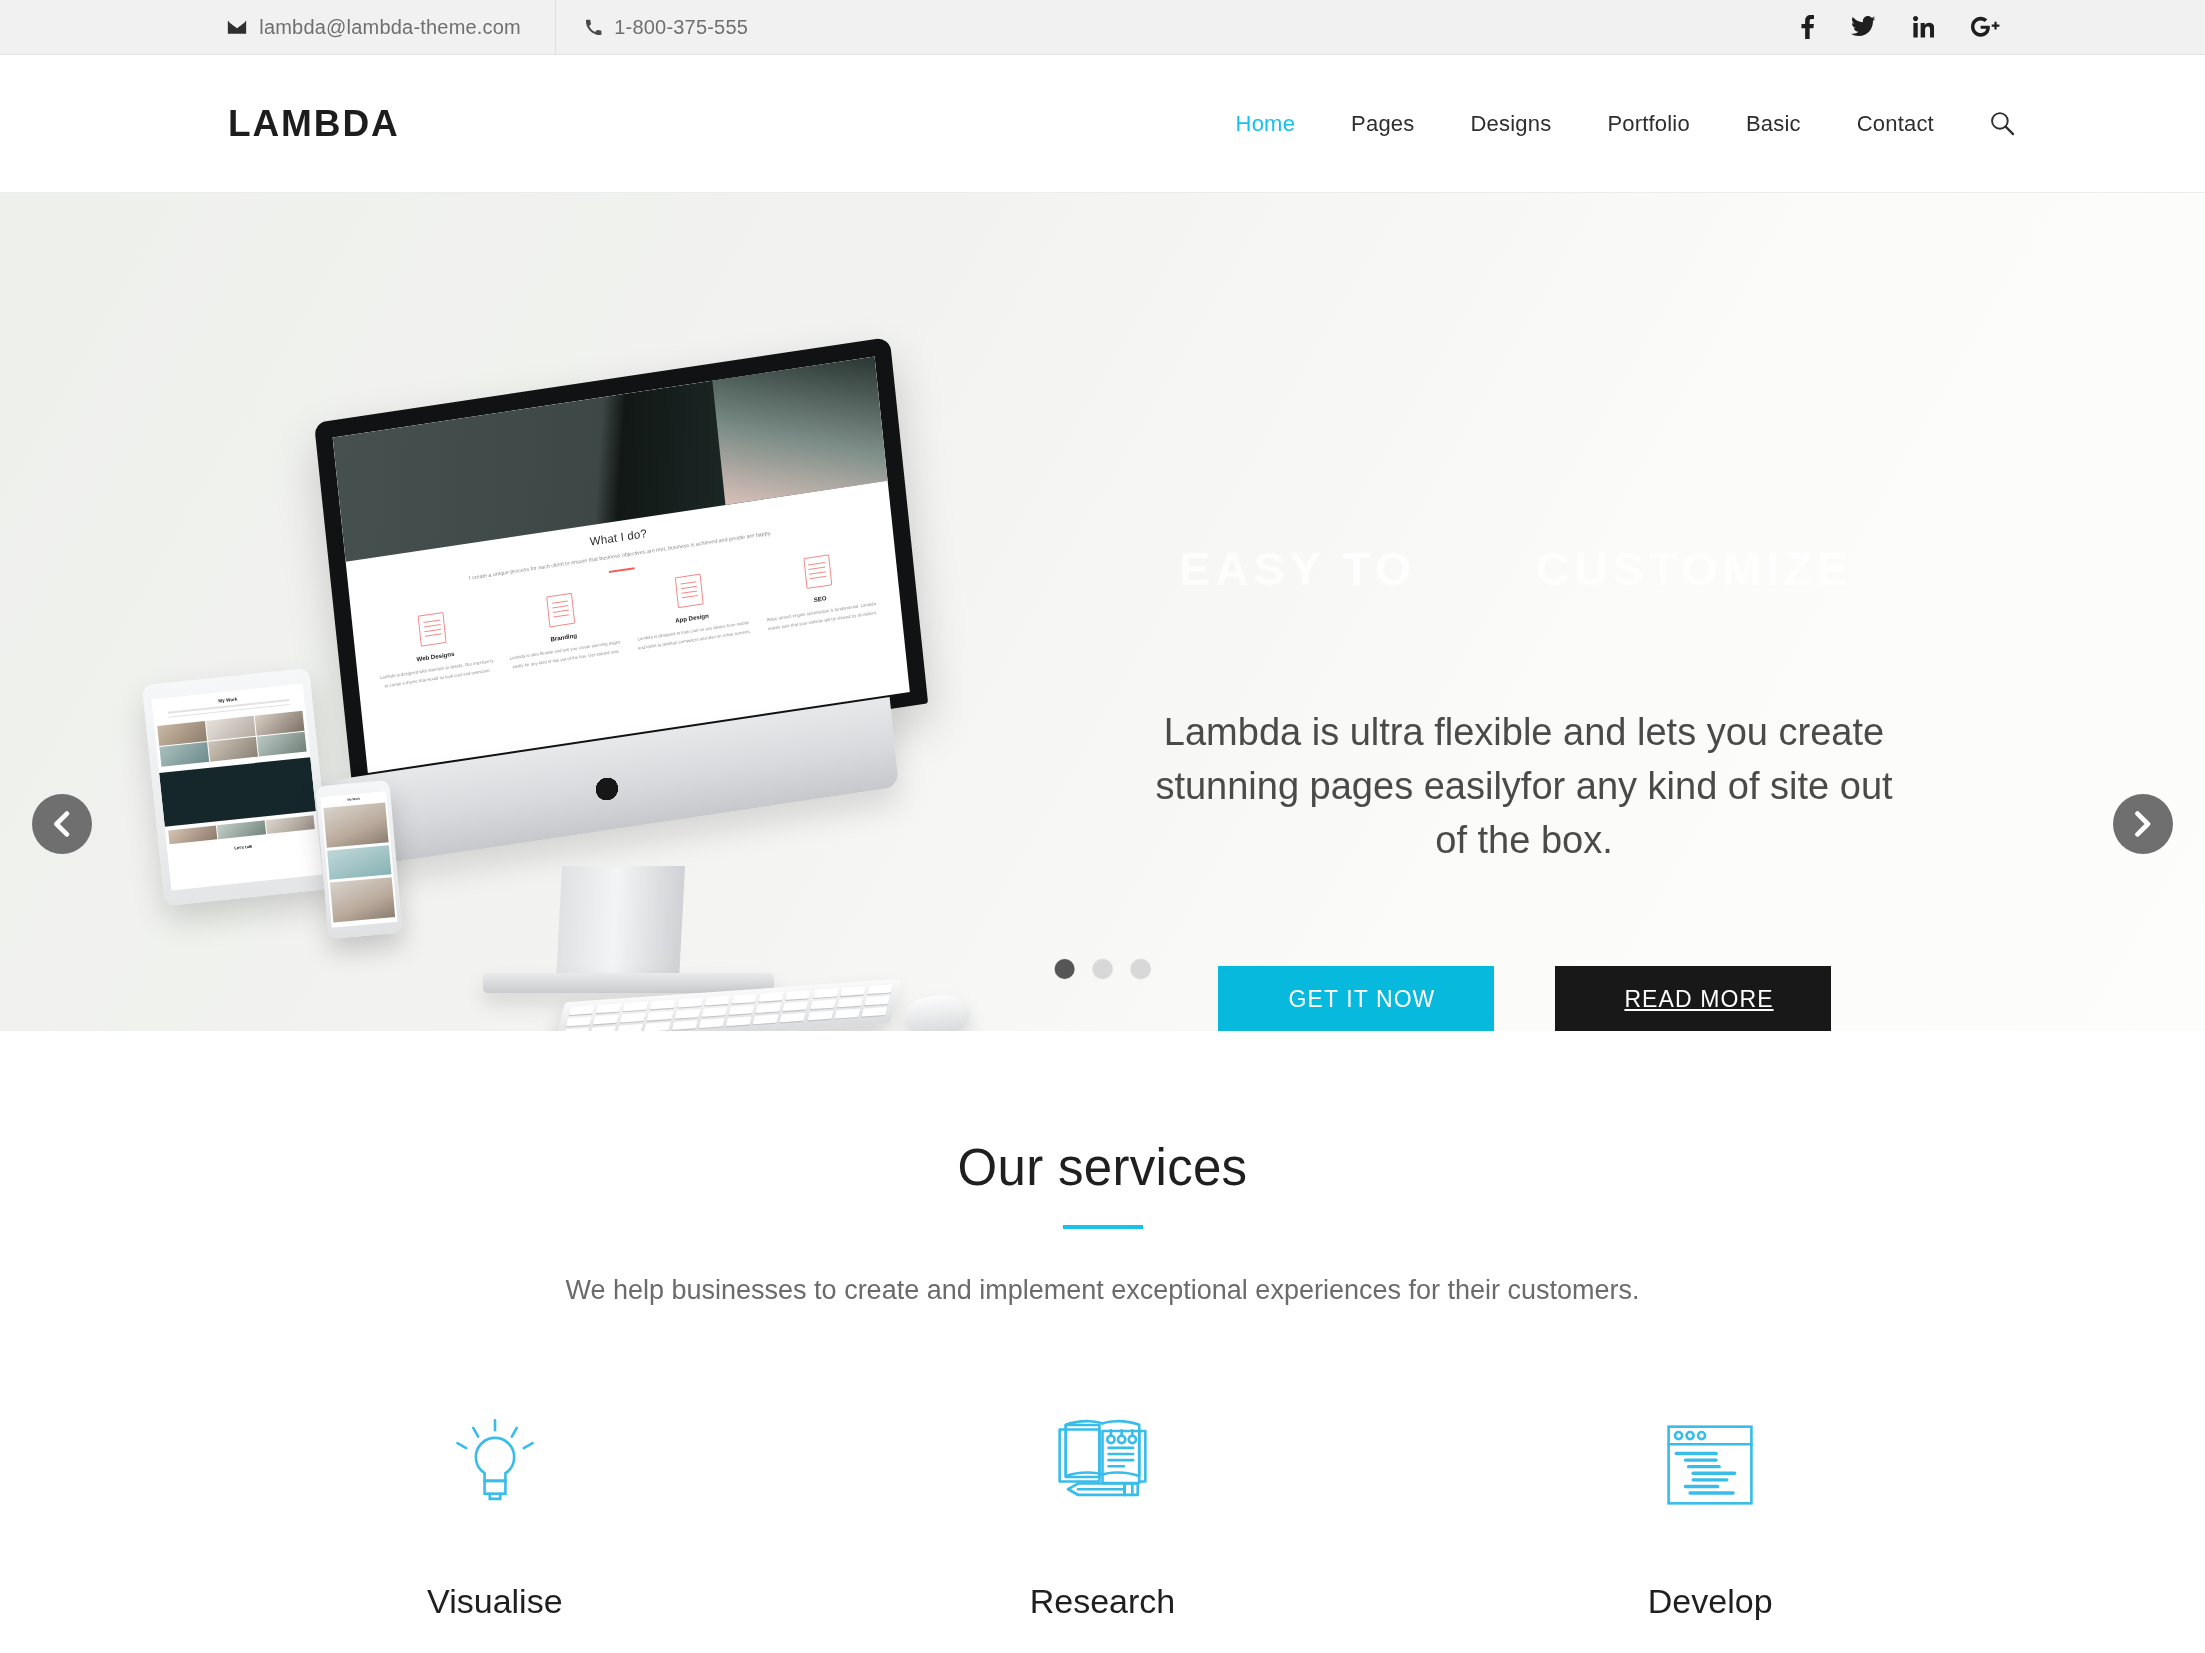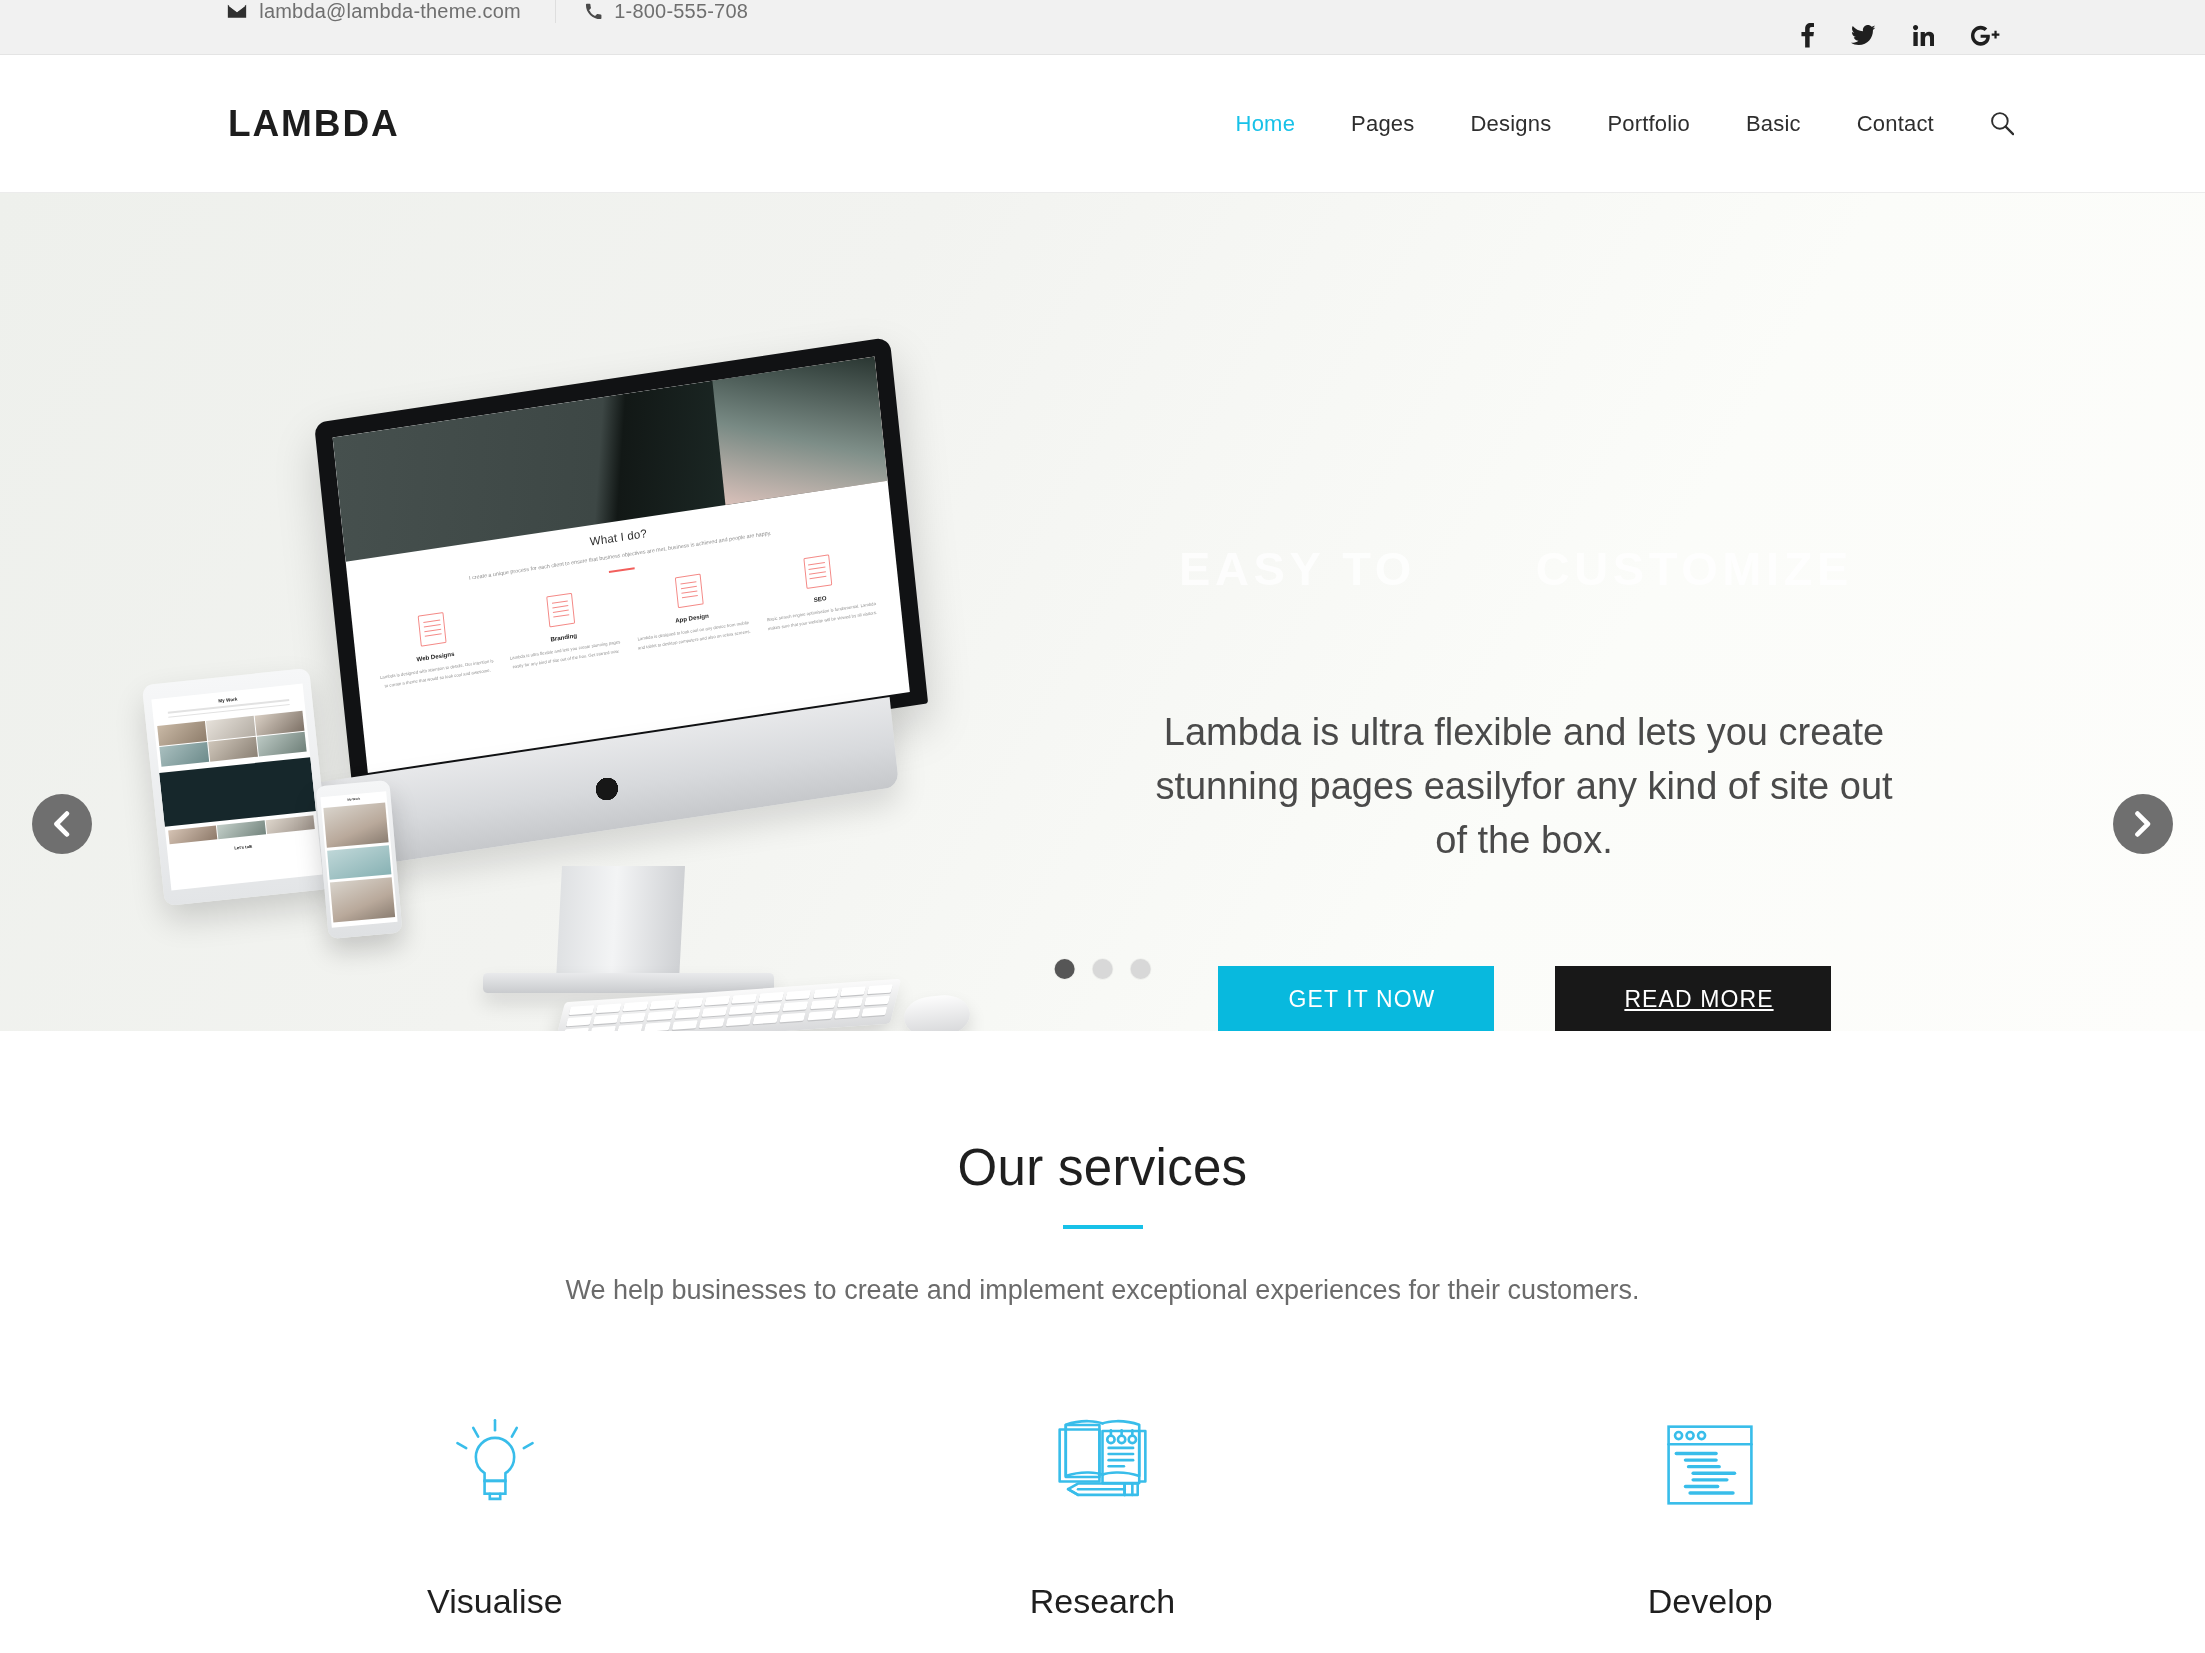--- a/index.html
+++ b/index.html
@@ -12,21 +12,20 @@
   }
 
   
   .topbar {
     height:55px;
     background:#f1f1f1;
     border-bottom:0.8px solid #e4e4e4;
     display:flex;
     align-items:stretch;
     position:relative;
-    flex-direction:column;
   }
   .topbar-left { display:flex; align-items:stretch; margin-left:227px; }
   .tb-item {
     display:flex; align-items:center; gap:12.3px;
     padding:0 29px;
     font-size:20px; color:#6f6f6f; letter-spacing:0.2px;
   }
   .tb-item:first-child { border-right:0.8px solid #dedede; padding-left:0; padding-right:34px;}
   .tb-item .gl { color:#3b3b3b; font-size:18.4px; line-height:1; display:inline-flex; }
   .topbar-right {
@@ -322,21 +321,21 @@
           </svg>
       </span>
       <span>lambda@lambda-theme.com</span>
     </div>
     <div class="tb-item">
       <span class="gl">
         <svg width="17" height="17" viewBox="0 0 24 24">
             <path fill="#4a4a4a" d="M6.6 10.8c1.7 3.4 4.2 5.9 7.6 7.6l2.5-2.5c.3-.3.8-.4 1.2-.3 1.3.4 2.7.7 4.1.7.7 0 1.2.5 1.2 1.2v4c0 .7-.5 1.2-1.2 1.2C10.4 22.7 1.3 13.6 1.3 2.3 1.3 1.6 1.8 1 2.5 1h4c.7 0 1.2.6 1.2 1.3 0 1.4.2 2.8.7 4.1.1.4 0 .9-.3 1.2l-2.5 2.5z"></path>
           </svg>
       </span>
-      <span>1-800-555-708</span>
+      <span>1-800-375-555</span>
     </div>
   </div>
   <div class="topbar-right">
     <a href="#" class="soc">
       <svg width="13" height="24.5" viewBox="0 0 17 32">
           <path fill="#1f1f1f" d="M11.3 32V17.4h4.9l.7-5.7h-5.6V8.1c0-1.6.5-2.8 2.8-2.8h3V.2C16.6.1 14.8 0 12.7 0 8.4 0 5.4 2.6 5.4 7.5v4.2H.6v5.7h4.8V32h5.9z"></path>
         </svg>
     </a>
     <a href="#" class="soc">
       <svg width="24.5" height="21.4" viewBox="0 0 32 28">

